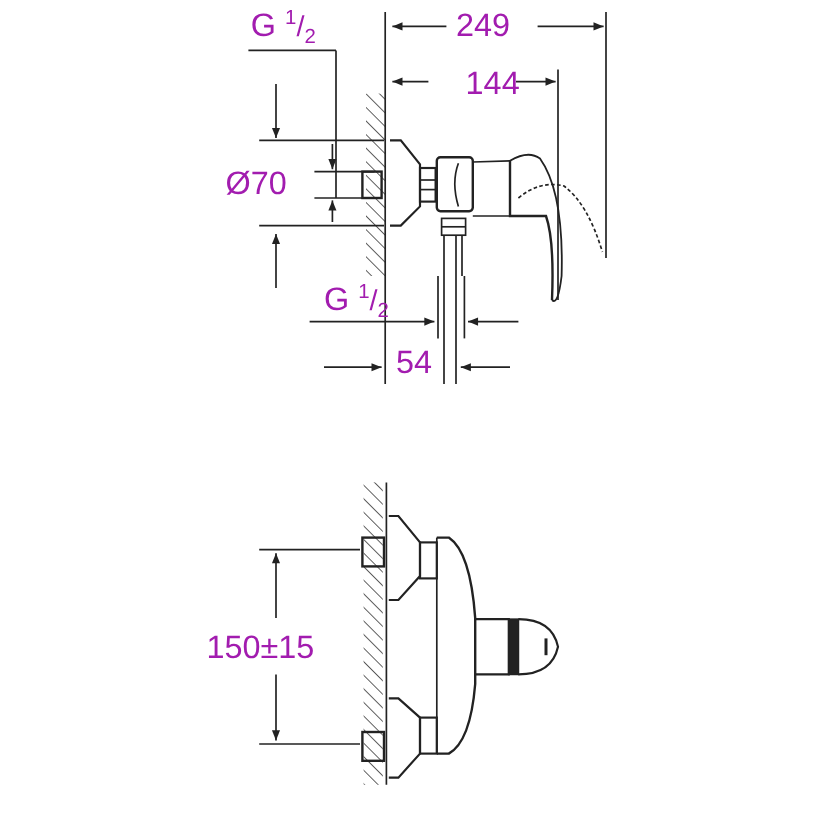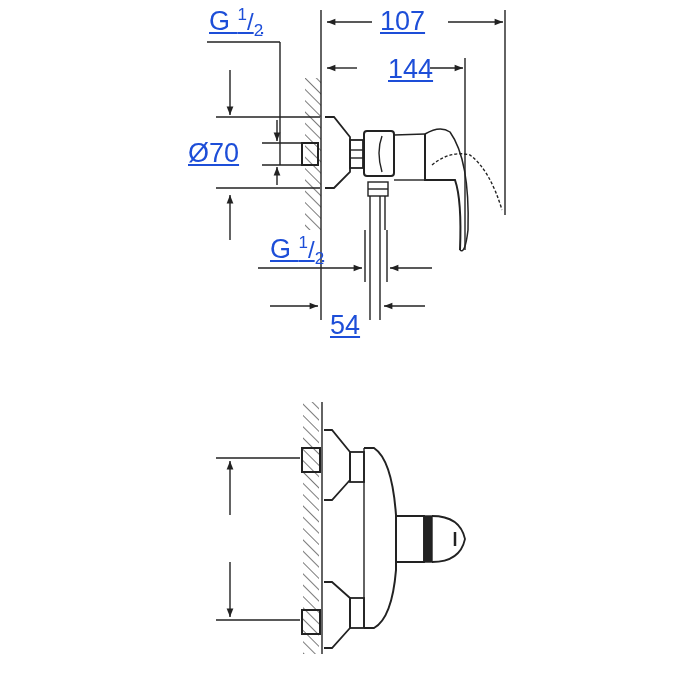--- a/index.html
+++ b/index.html
@@ -1,18 +1,18 @@
 <!DOCTYPE html>
 <html><head>
 <meta charset="utf-8">
 <style>
   html,body{margin:0;padding:0;background:#ffffff;}
   #canvas{position:relative;width:680px;height:680px;background:#ffffff;overflow:hidden;}
   svg{position:absolute;left:0;top:0;}
-  .lbl{position:absolute;font-family:"Liberation Sans",sans-serif;color:#1d4ed8;font-size:27px;line-height:1;white-space:nowrap;text-decoration:underline;}
+  .lbl{position:absolute;font-family:"Liberation Sans",sans-serif;color:#a21caf;font-size:27px;line-height:1;white-space:nowrap;}
   .frac{font-size:17px;vertical-align:top;position:relative;top:-2px;}
   .frac2{font-size:17px;position:relative;top:6px;}
 </style>
 </head>
 <body>
 
 <div id="canvas">
 <svg width="680" height="680" viewBox="0 0 680 680">
   <defs>
     <pattern id="hatch" width="8" height="8" patternUnits="userSpaceOnUse" patternTransform="rotate(-45)">
@@ -96,30 +96,31 @@
     <path d="M432,516 Q460,516 465,539 Q460,562 432,562" stroke-width="1.8"></path>
     <line x1="455" y1="532" x2="455" y2="546" stroke-width="2.5"></line>
 
     <line x1="216" y1="458" x2="300" y2="458"></line>
     <line x1="216" y1="620" x2="300" y2="620"></line>
     <line x1="230" y1="515" x2="230" y2="461" marker-end="url(#arr)"></line>
     <line x1="230" y1="562" x2="230" y2="617" marker-end="url(#arr)"></line>
   </g>
 </svg>
 
-<div class="lbl" style="left:380px;top:8px;">107</div>
+<div class="lbl" style="left:380px;top:8px;">249</div>
 <div class="lbl" style="left:364px;top:56px;margin-left:24px;">144</div>
 
 <div class="lbl" style="left:209px;top:8px;">
   <span>G</span>
   <span class="frac">1</span><span style="font-size:24px">/</span><span class="frac2">2</span>
 </div>
 
 <div class="lbl" style="left:188px;top:140px;">Ø70</div>
 
 <div class="lbl" style="left:270px;top:236px;">
   <span>G</span>
   <span class="frac">1</span><span style="font-size:24px">/</span><span class="frac2">2</span>
 </div>
 
-<div class="lbl" style="left:330px;top:312px;">54</div>
+<div class="lbl" style="left:330px;top:289px;">54</div>
 
+<div class="lbl" style="left:172px;top:526px;">150±15</div>
 </div>
 
 </body></html>

